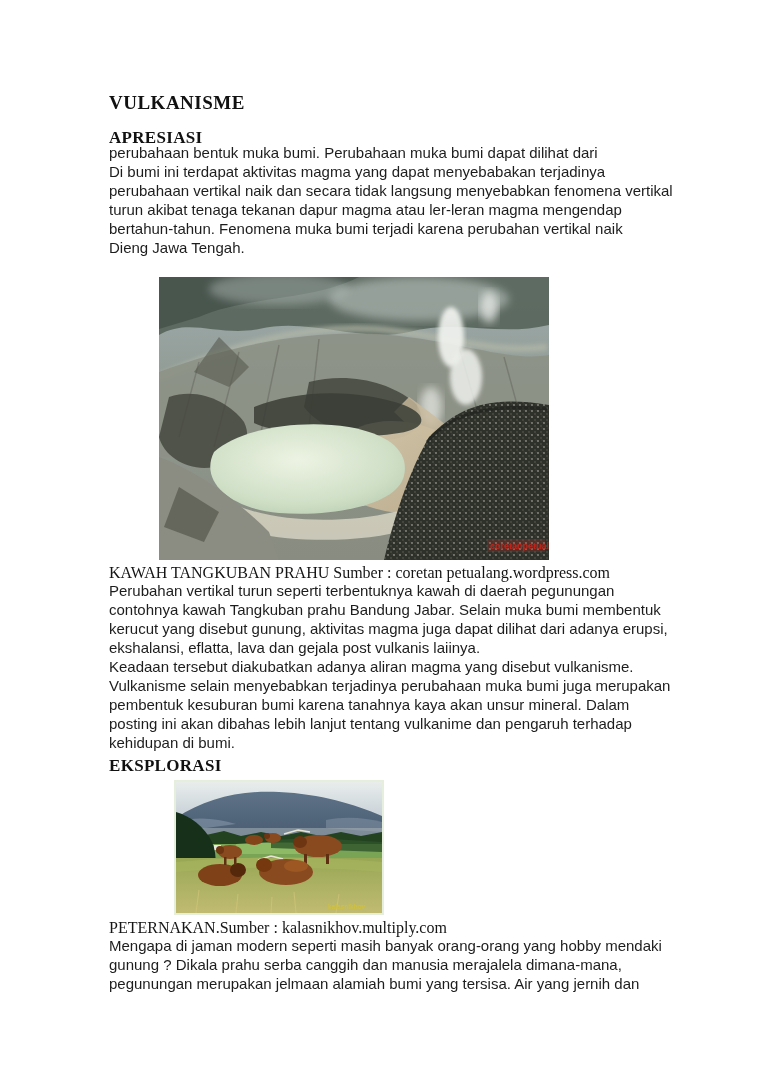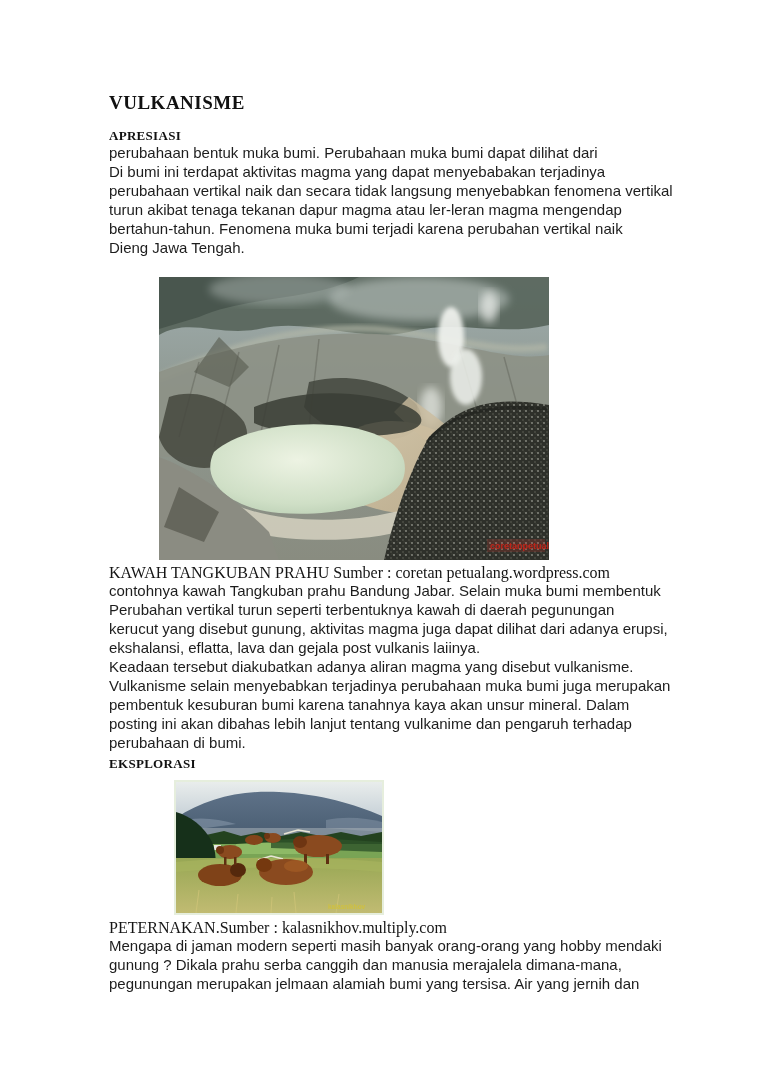--- a/index.html
+++ b/index.html
@@ -15,21 +15,21 @@
   .abs{position:absolute;}
   .doc-title{
     left:93px;top:92px;
     font-family:"Liberation Serif", serif;
     font-weight:bold;font-size:19px;color:#111;
     letter-spacing:.5px;
   }
   .sec-heading{
     left:93px;
     font-family:"Liberation Serif", serif;
-    font-weight:bold;font-size:13px;color:#111;
+    font-weight:bold;font-size:17px;color:#111;
     letter-spacing:.3px;
   }
   .body-para{
     left:93px;
     font-size:15px;line-height:19px;color:#1d1d1d;
   }
   .body-para .line{white-space:nowrap;}
   .caption{
     left:93px;
     font-family:"Liberation Serif", serif;
@@ -121,29 +121,29 @@
     <path d="M20,210 L60,235 L45,265 L5,250 Z" fill="#55564c" opacity="0.7"></path>
     <path d="M270,160 C300,130 330,118 390,128 V283 H225 C235,240 250,195 270,160 Z" fill="url(#speck)"></path>
     <path d="M268,165 C290,140 320,126 388,132" stroke="#1e201c" stroke-width="3" fill="none" opacity="0.6"></path>
     <rect x="328" y="262" width="58" height="13" fill="#b5342a" opacity="0.25"></rect>
     <text x="331" y="272" font-size="9" font-weight="bold" fill="#c0251a" font-family="Liberation Sans, sans-serif">coretanpetualang</text>
   </svg>
 
   <div class="abs caption" style="top:564px;">KAWAH TANGKUBAN PRAHU  Sumber : coretan petualang.wordpress.com</div>
 
   <div class="abs body-para" style="top:581px;">
+    <div class="line">Perubahan vertikal turun seperti terbentuknya kawah di daerah pegunungan</div>
     <div class="line">contohnya kawah Tangkuban prahu Bandung Jabar. Selain muka bumi membentuk</div>
-    <div class="line">Perubahan vertikal turun seperti terbentuknya kawah di daerah pegunungan</div>
     <div class="line">kerucut yang disebut gunung, aktivitas magma juga dapat dilihat dari adanya erupsi,</div>
     <div class="line">ekshalansi, eflatta, lava dan gejala post vulkanis laiinya.</div>
     <div class="line">Keadaan tersebut diakubatkan adanya aliran magma yang disebut vulkanisme.</div>
     <div class="line">Vulkanisme selain menyebabkan terjadinya perubahaan muka bumi juga merupakan</div>
     <div class="line">pembentuk kesuburan bumi karena tanahnya kaya akan unsur mineral. Dalam</div>
     <div class="line">posting ini akan dibahas lebih lanjut tentang vulkanime dan pengaruh terhadap</div>
-    <div class="line">perubahaan di bumi.</div>
+    <div class="line">kehidupan di bumi.</div>
   </div>
 
   <div class="abs sec-heading" style="top:756px;">EKSPLORASI</div>
 
   <svg class="abs photo photo-frame-cattle" width="210" height="135" viewBox="0 0 206 131" role="img">
     <defs>
       <linearGradient id="cskyG" x1="0" y1="0" x2="0" y2="1">
         <stop offset="0" stop-color="#e9edec"></stop>
           <stop offset="1" stop-color="#c2cdd5"></stop>
       </linearGradient>

